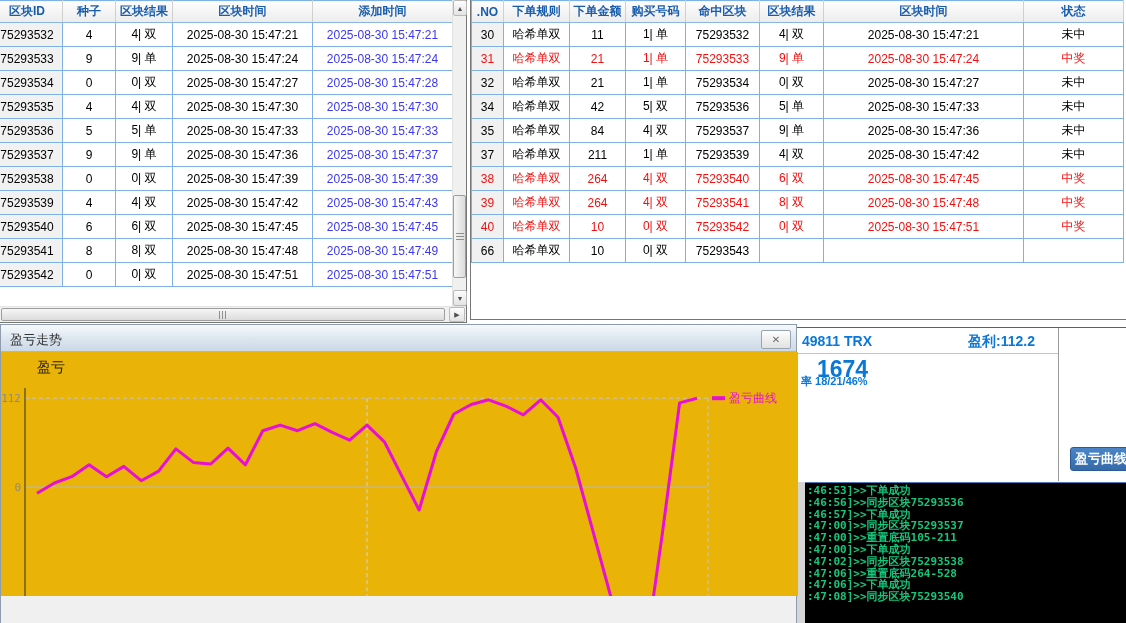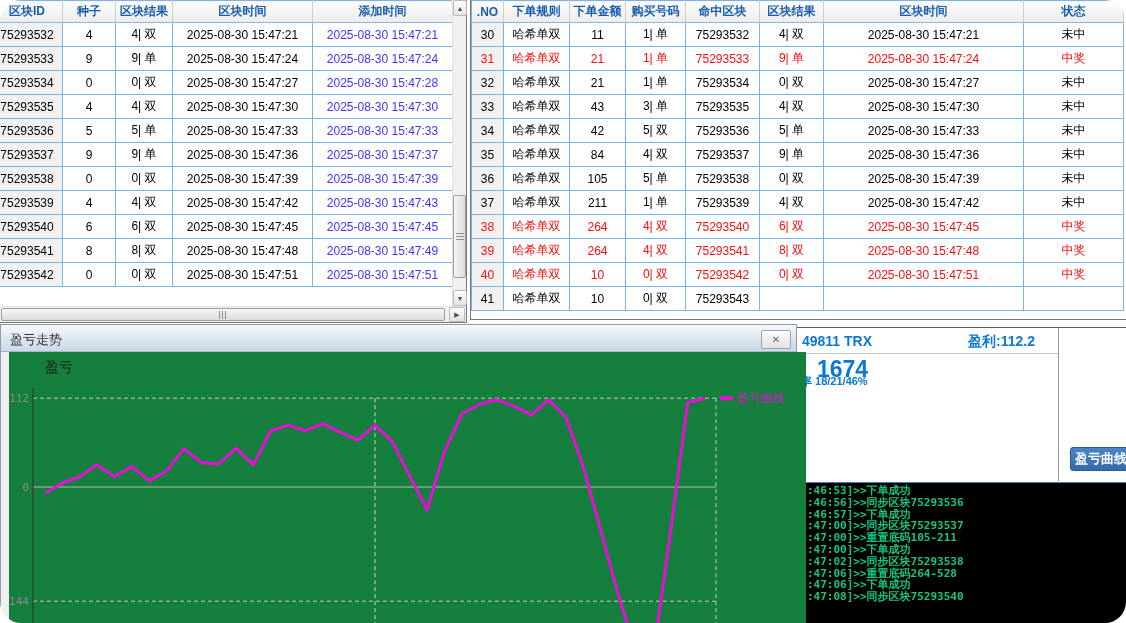--- a/index.html
+++ b/index.html
@@ -1,17 +1,17 @@
 <!DOCTYPE html>
 <html><head>
 <meta charset="utf-8">
 <style>
   html,body{margin:0;padding:0;background:#fff;}
   #screen{position:relative;width:1126px;height:623px;overflow:hidden;background:#fff;
-          font-family:"Liberation Sans","DejaVu Sans",sans-serif;border-radius:21px;}
+          font-family:"Liberation Sans","DejaVu Sans",sans-serif;}
   .window{position:absolute;background:#fff;border:1px solid #767676;box-sizing:border-box;}
 
   
   table.grid{border-collapse:collapse;table-layout:fixed;background:#fff;}
   table.grid th{height:21px;padding:0;font-size:12px;font-weight:bold;color:#185cad;text-align:center;
     background:linear-gradient(#fdfdfd,#ececec);border-right:1px solid #cfcfcf;border-bottom:1px solid #8ab6e0;
     white-space:nowrap;overflow:hidden;}
   table.grid td{height:23px;padding:0;font-size:12px;color:#000;text-align:center;border:1px solid #7eb2e4;
     white-space:nowrap;overflow:hidden;background:#fff;}
   table.grid{border:1px solid #7eb2e4;}
@@ -34,21 +34,21 @@
   .grip-h{width:8px;height:8px;background:repeating-linear-gradient(90deg,#8f8f8f 0 1px,rgba(0,0,0,0) 1px 3px);}
 
   
   #chart-window{left:0;top:324px;width:797px;height:300px;border:1px solid #8e9cab;z-index:3;background:#f0f0f0;}
   #chart-titlebar{position:absolute;left:0;top:0;width:100%;height:27px;box-sizing:border-box;
     background:linear-gradient(#f5f9fc,#dbe5ef 55%,#ccd9e6);border-bottom:1px solid #a8b8c8;text-align:center;}
   #chart-title{position:absolute;left:9px;top:6px;font-size:13px;color:#333;}
   #chart-close{position:absolute;right:5px;top:5px;width:28px;height:17px;background:linear-gradient(#fefefe,#e1e1e1);
     border:1px solid #98a4b2;border-radius:2px;display:flex;align-items:center;justify-content:center;}
   #chart-close span{font-size:10px;font-weight:bold;color:#6a6a6a;line-height:1;}
-  #chart-area{position:absolute;left:0;top:27px;width:797px;height:272px;background:#15803d;overflow:hidden;margin-left:8px;}
+  #chart-area{position:absolute;left:0;top:27px;width:797px;height:244px;background:#eab308;overflow:hidden;}
   #chart-ylabel{position:absolute;left:36px;top:7px;font-size:14px;color:#1c1c1c;}
   #chart-svg{position:absolute;left:0;top:0;}
 
   
   #stats-window{left:796px;top:327px;width:330px;height:296px;border:none;border-top:1px solid #5f5f5f;background:#fff;z-index:1;}
   .stat{position:absolute;font-weight:bold;color:#0b78d8;white-space:nowrap;}
   #stat-balance{left:6px;top:5px;font-size:14px;}
   #stat-profit{left:172px;top:5px;font-size:14px;}
   #stat-count{left:21px;top:28px;font-size:23px;}
   #stat-rate{left:5px;top:46px;font-size:11px;}
@@ -236,60 +236,40 @@
             <td class="rowhead">32</td>
             <td>哈希单双</td>
             <td>21</td>
             <td>1| 单</td>
             <td>75293534</td>
             <td>0| 双</td>
             <td>2025-08-30 15:47:27</td>
             <td>未中</td>
           </tr>
           <tr>
-            <td class="rowhead">33</td>
-            <td>哈希单双</td>
-            <td>43</td>
-            <td>3| 单</td>
-            <td>75293535</td>
-            <td>4| 双</td>
-            <td>2025-08-30 15:47:30</td>
-            <td>未中</td>
-          </tr>
-          <tr>
             <td class="rowhead">34</td>
             <td>哈希单双</td>
             <td>42</td>
             <td>5| 双</td>
             <td>75293536</td>
             <td>5| 单</td>
             <td>2025-08-30 15:47:33</td>
             <td>未中</td>
           </tr>
           <tr>
             <td class="rowhead">35</td>
             <td>哈希单双</td>
             <td>84</td>
             <td>4| 双</td>
             <td>75293537</td>
             <td>9| 单</td>
             <td>2025-08-30 15:47:36</td>
             <td>未中</td>
           </tr>
           <tr>
-            <td class="rowhead">36</td>
-            <td>哈希单双</td>
-            <td>105</td>
-            <td>5| 单</td>
-            <td>75293538</td>
-            <td>0| 双</td>
-            <td>2025-08-30 15:47:39</td>
-            <td>未中</td>
-          </tr>
-          <tr>
             <td class="rowhead">37</td>
             <td>哈希单双</td>
             <td>211</td>
             <td>1| 单</td>
             <td>75293539</td>
             <td>4| 双</td>
             <td>2025-08-30 15:47:42</td>
             <td>未中</td>
           </tr>
           <tr class="win">
@@ -316,21 +296,21 @@
             <td class="rowhead">40</td>
             <td>哈希单双</td>
             <td>10</td>
             <td>0| 双</td>
             <td>75293542</td>
             <td>0| 双</td>
             <td>2025-08-30 15:47:51</td>
             <td>中奖</td>
           </tr>
           <tr>
-            <td class="rowhead">41</td>
+            <td class="rowhead">66</td>
             <td>哈希单双</td>
             <td>10</td>
             <td>0| 双</td>
             <td>75293543</td>
             <td></td>
             <td></td>
             <td></td>
           </tr>
         </tbody>
       </table>

